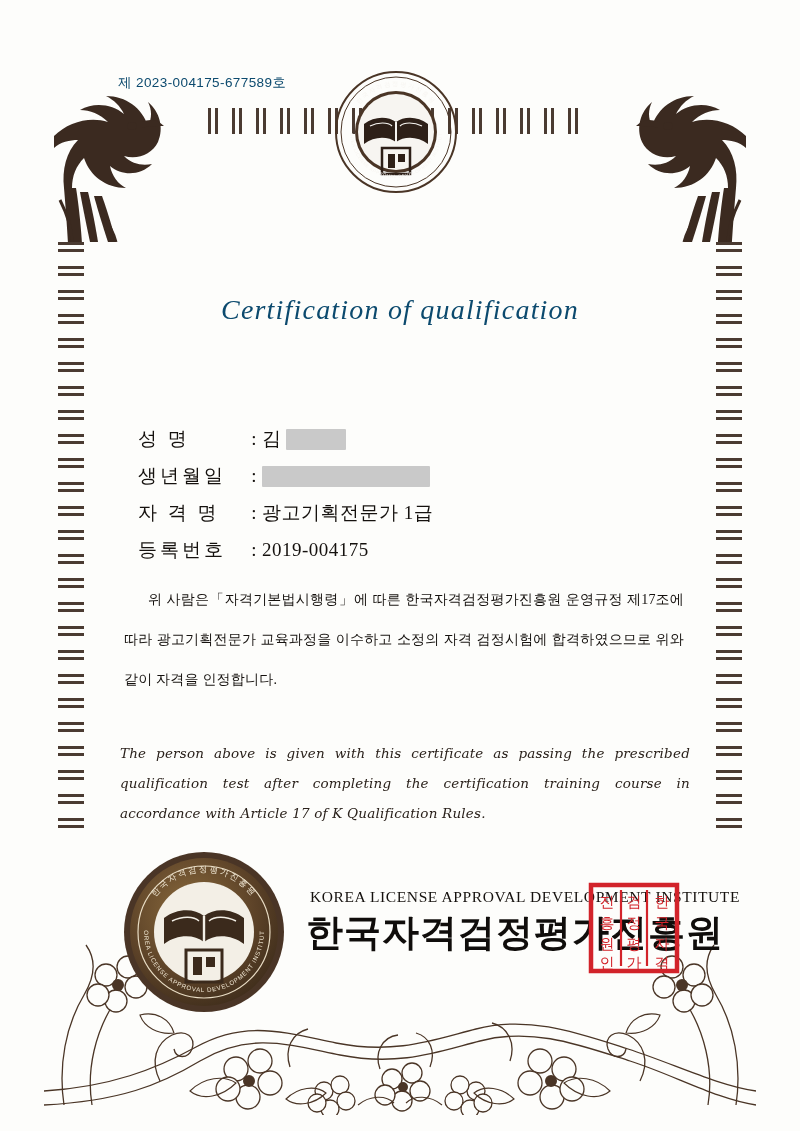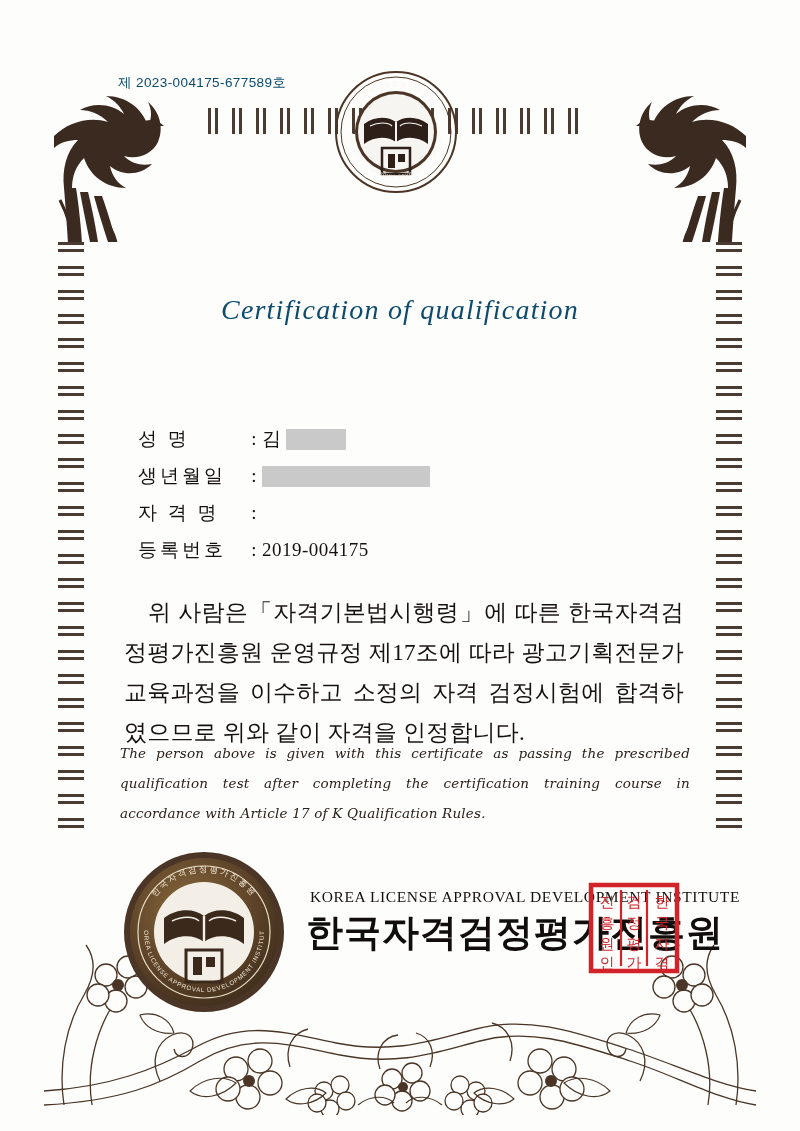--- a/index.html
+++ b/index.html
@@ -160,23 +160,23 @@
     vertical-align: middle;
     border-radius: 1px;
   }
   .redaction.r-name { width: 60px; }
   .redaction.r-birth { width: 168px; margin-left: 0; }
 
   
   .body-ko {
     position: absolute;
     left: 124px;
-    top: 593px;
+    top: 580px;
     width: 560px;
-    font-size: 23px;
+    font-size: 14px;
     line-height: 40px;
     text-align: justify;
     color: #15110e;
     letter-spacing: 0.2px;
   }
   .body-ko p { margin: 0; text-indent: 24px; }
 
   
   .body-en {
     position: absolute;
@@ -329,20 +329,21 @@
       <span class="field-label">생년월일</span>
       <span class="field-colon">:</span>
       <span class="field-value">
         <span class="redaction r-birth"></span>
       </span>
     </div>
 
     <div class="field-row">
       <span class="field-label">자 격 명</span>
       <span class="field-colon">:</span>
+      <span class="field-value">광고기획전문가 1급</span>
     </div>
 
     <div class="field-row">
       <span class="field-label">등록번호</span>
       <span class="field-colon">:</span>
       <span class="field-value">2019-004175</span>
     </div>
 
   </div>
 

